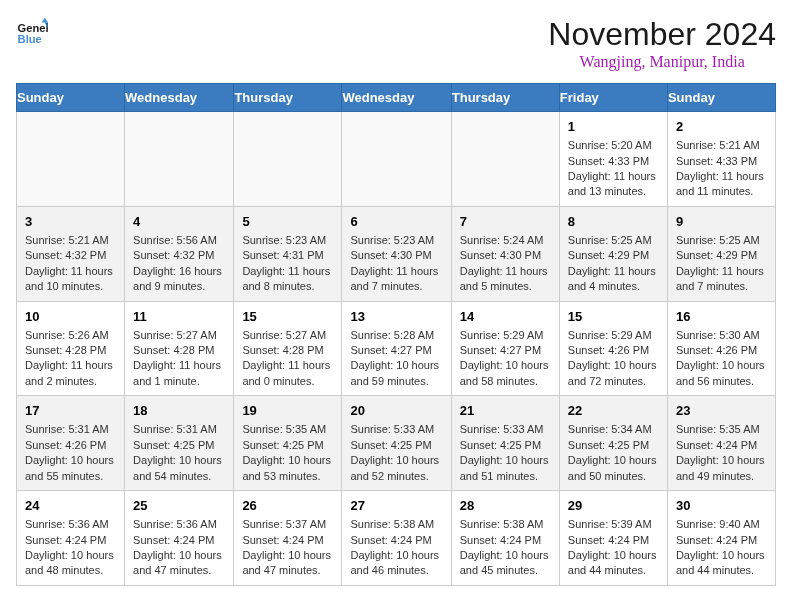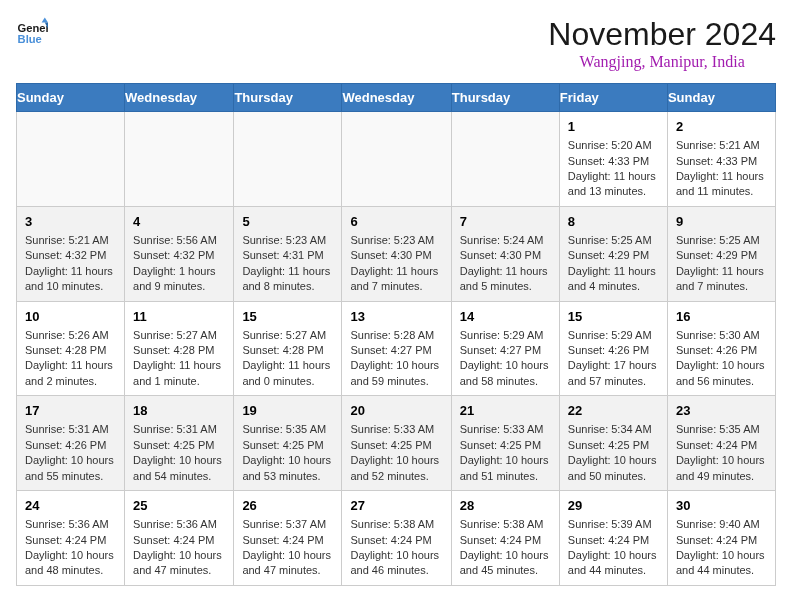--- a/index.html
+++ b/index.html
@@ -132,21 +132,21 @@
         <td>
           <span class="day-number">3</span>
           <div>Sunrise: 5:21 AM</div>
           <div>Sunset: 4:32 PM</div>
           <div>Daylight: 11 hours and 10 minutes.</div>
         </td>
         <td>
           <span class="day-number">4</span>
           <div>Sunrise: 5:56 AM</div>
           <div>Sunset: 4:32 PM</div>
-          <div>Daylight: 1 hours and 9 minutes.</div>
+          <div>Daylight: 16 hours and 9 minutes.</div>
         </td>
         <td>
           <span class="day-number">5</span>
           <div>Sunrise: 5:23 AM</div>
           <div>Sunset: 4:31 PM</div>
           <div>Daylight: 11 hours and 8 minutes.</div>
         </td>
         <td>
           <span class="day-number">6</span>
           <div>Sunrise: 5:23 AM</div>
@@ -200,21 +200,21 @@
         <td>
           <span class="day-number">14</span>
           <div>Sunrise: 5:29 AM</div>
           <div>Sunset: 4:27 PM</div>
           <div>Daylight: 10 hours and 58 minutes.</div>
         </td>
         <td>
           <span class="day-number">15</span>
           <div>Sunrise: 5:29 AM</div>
           <div>Sunset: 4:26 PM</div>
-          <div>Daylight: 17 hours and 57 minutes.</div>
+          <div>Daylight: 10 hours and 72 minutes.</div>
         </td>
         <td>
           <span class="day-number">16</span>
           <div>Sunrise: 5:30 AM</div>
           <div>Sunset: 4:26 PM</div>
           <div>Daylight: 10 hours and 56 minutes.</div>
         </td>
       </tr>
       <tr>
         <td>

